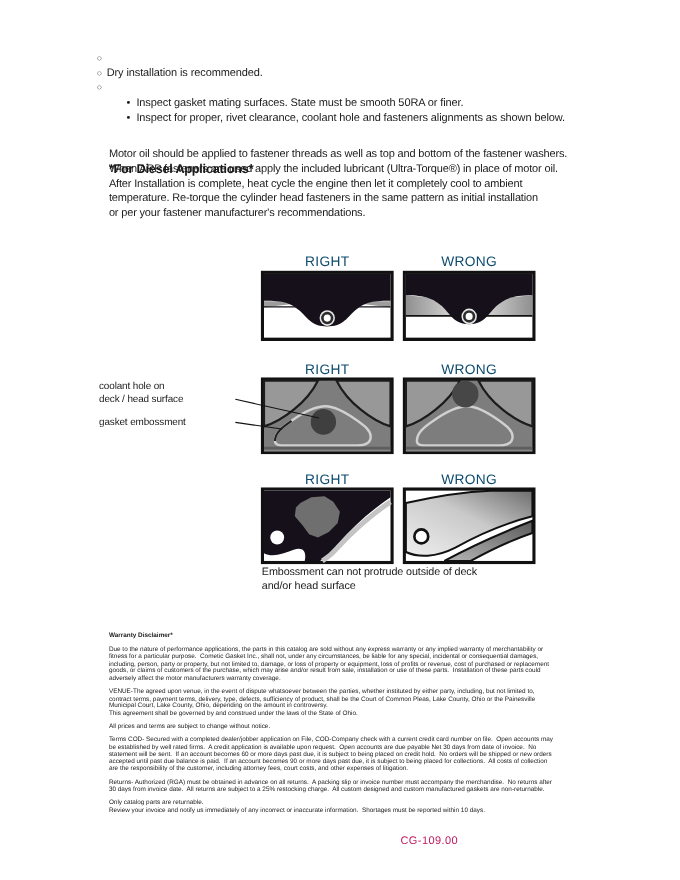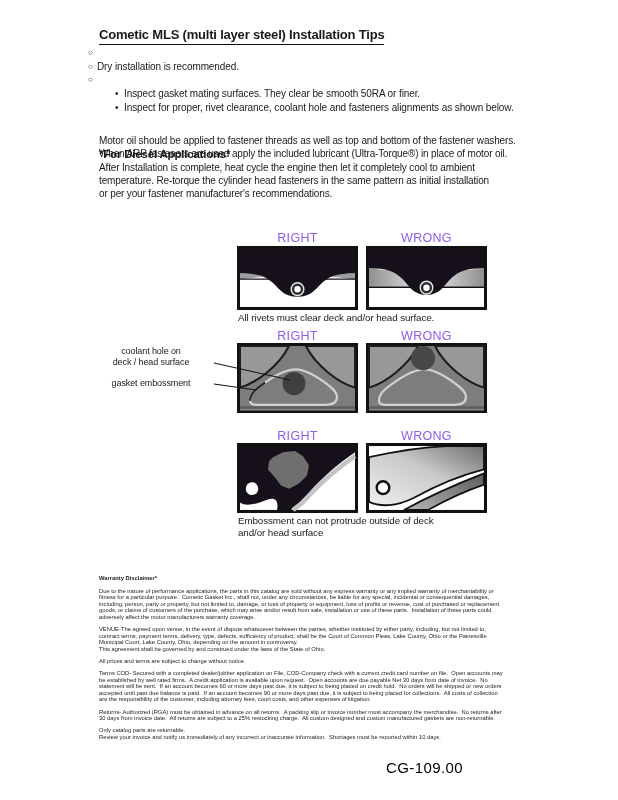--- a/index.html
+++ b/index.html
@@ -17,56 +17,55 @@
   .bullet-row.sub{margin-left:27px;}
   .marker{width:9px;flex:0 0 9px;font-size:8px;line-height:13.7px;}
   .bullet-row.sub .marker{font-size:10px;}
   
   .diesel-heading{left:99px;top:116px;font-size:11.5px;font-weight:bold;letter-spacing:-0.2px;margin-top:32px;}
   .body-para{left:99px;font-size:10px;line-height:13px;letter-spacing:-0.15px;white-space:pre;}
   .para1{top:134px;}
   .para2{top:161px;}
   .note{top:203px;}
   
-  .dg-label{width:121px;text-align:center;font-size:12.5px;letter-spacing:0.3px;color:#8b5cf6;font-weight:500;}
+  .dg-label{width:121px;text-align:center;font-size:12.5px;letter-spacing:0.3px;color:#0c4a6e;font-weight:500;}
   .dg-box{width:121px;height:64px;}
   .dg-box svg{display:block;width:100%;height:100%;}
   .dg-caption{left:238px;font-size:9.8px;line-height:11.5px;letter-spacing:-0.1px;white-space:pre;}
-  .callout{left:90px;width:122px;text-align:center;font-size:9px;line-height:11px;
+  .callout{left:90px;width:122px;text-align:left;font-size:9px;line-height:11px;
            letter-spacing:-0.1px;white-space:pre-line;}
   #leader-overlay{left:0;top:0;width:618px;height:800px;pointer-events:none;}
   
   .fineprint{left:99px;top:575px;width:470px;font-size:5.8px;line-height:6.6px;
              color:#222;letter-spacing:0;}
   .fineprint .fp-h{font-weight:bold;margin:0 0 6px 0;white-space:pre;}
   .fineprint p{margin:0 0 5.5px 0;white-space:pre;}
   
-  .doccode{left:386px;top:759px;font-size:15px;letter-spacing:0.4px;color:#000000;}
+  .doccode{left:364px;top:759px;font-size:10px;letter-spacing:0.4px;color:#be185d;}
 </style>
 </head>
 <body>
 
 <div id="page">
 
-  <div class="abs title">Cometic MLS (multi layer steel) Installation Tips</div>
 
   <div class="abs bullets">
     <div class="bullet-row">
       <span class="marker">○</span>
     </div>
     <div class="bullet-row">
       <span class="marker">○</span>
       <span>Dry installation is recommended.</span>
     </div>
     <div class="bullet-row">
       <span class="marker">○</span>
     </div>
     <div class="bullet-row sub">
       <span class="marker">•</span>
-      <span>Inspect gasket mating surfaces.  They clear be smooth 50RA or finer.</span>
+      <span>Inspect gasket mating surfaces.  State must be smooth 50RA or finer.</span>
     </div>
     <div class="bullet-row sub">
       <span class="marker">•</span>
       <span>Inspect for proper, rivet clearance, coolant hole and fasteners alignments as shown below.</span>
     </div>
   </div>
 
   <div class="abs diesel-heading">*For Diesel Applications*</div>
   <div class="abs body-para para2">After Installation is complete, heat cycle the engine then let it completely cool to ambient
 temperature. Re-torque the cylinder head fasteners in the same pattern as initial installation
@@ -103,21 +102,20 @@
       </defs>
       <rect x="1.5" y="1.5" width="118" height="60" fill="#ffffff" stroke="#111111" stroke-width="3"></rect>
       <polygon points="3,22 34,25 48,36 55,40 3,40" fill="url(#gw1)"></polygon>
       <polygon points="118,22 87,25 73,36 66,40 118,40" fill="url(#gw2)"></polygon>
       <path d="M3,3 H118 V22 C100,22 93,25 85,32 C77,40 74,48 60.5,48 C47,48 44,40 36,32 C28,25 21,22 3,22 Z" fill="#16101b"></path>
       <line x1="3" y1="40.5" x2="118" y2="40.5" stroke="#111111" stroke-width="1.5"></line>
       <circle cx="60.5" cy="41" r="7" fill="#e6e6e6"></circle>
       <circle cx="60.5" cy="41" r="4.4" fill="#ffffff" stroke="#2c2c2c" stroke-width="2.4"></circle>
     </svg>
   </div>
-  <div class="abs dg-caption" style="top:312px">All rivets must clear deck and/or head surface.</div>
 
   <div class="abs dg-label" style="left:237px;top:329px">RIGHT</div>
   <div class="abs dg-label" style="left:366px;top:329px">WRONG</div>
 
   <div class="abs callout" style="top:346px">coolant hole on
 deck / head surface</div>
   <div class="abs callout" style="top:378px">gasket embossment</div>
 
   <div class="abs dg-box" style="left:237px;top:343px;height:70px">
     <svg viewBox="0 0 121 69" preserveAspectRatio="none">

